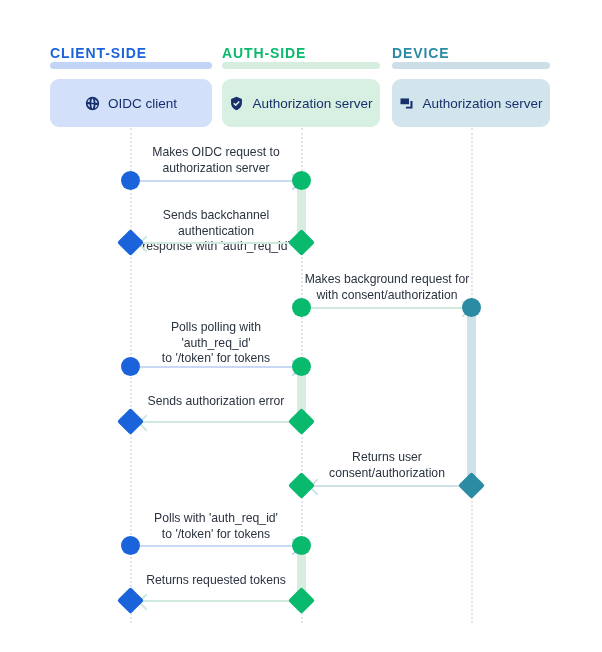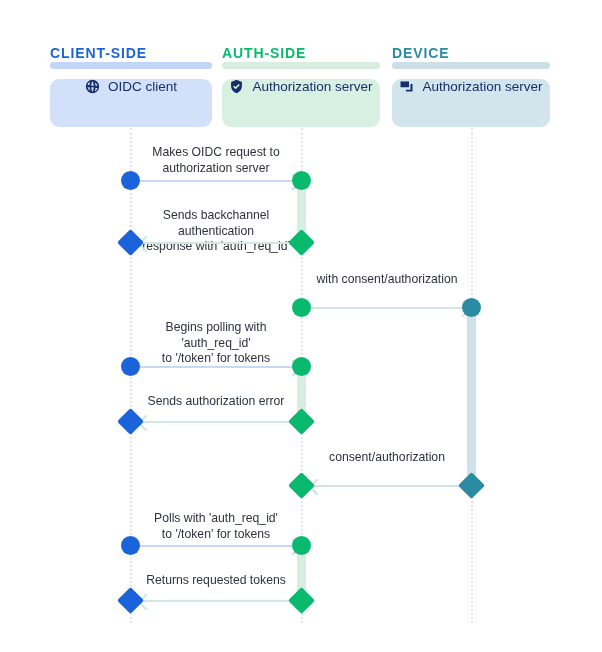--- a/index.html
+++ b/index.html
@@ -3,21 +3,21 @@
 <meta charset="utf-8">
 <style>
   html,body{margin:0;padding:0;background:#ffffff;}
   body{width:602px;height:652px;font-family:"Liberation Sans",sans-serif;-webkit-font-smoothing:antialiased;}
 
   #card{position:relative;width:602px;height:652px;background:#ffffff;border-radius:26px;overflow:hidden;}
 
   
   .col-title{position:absolute;font-size:14px;font-weight:700;letter-spacing:.9px;}
   .col-bar{position:absolute;height:7px;border-radius:4px;}
-  .col-box{position:absolute;height:48px;border-radius:9px;display:flex;justify-content:center;gap:8px;}
+  .col-box{position:absolute;height:48px;border-radius:9px;display:flex;align-items:center;justify-content:center;gap:8px;}
   .col-box-label{font-size:13.5px;color:#17306b;white-space:nowrap;}
   .ico{display:inline-flex;align-items:center;justify-content:center;width:15px;height:15px;flex:none;}
 
   
   .lifeline{position:absolute;width:2px;border-left:2px dotted #e2e4e8;}
   .activation{position:absolute;width:9px;border-radius:5px;}
 
   
   .arrow{position:absolute;height:2px;}
   .arrow .shaft{position:absolute;left:0;top:0;width:100%;height:2px;}
@@ -97,31 +97,32 @@
     <div>response with 'auth_req_id'</div>
   </div>
   <div class="arrow rtl" style="left:140px;top:242px;width:158px">
     <div class="shaft" style="background:#cfeadd"></div>
     <div class="head" style="border-color:#cfeadd"></div>
   </div>
   <div class="node diamond" style="left:121px;top:233px;background:#1a63da"></div>
   <div class="node diamond" style="left:292px;top:233px;background:#09b96d"></div>
 
   <div class="msg-label" style="left:302px;top:272px;width:170px">
+    <div>Makes background request for</div>
     <div>with consent/authorization</div>
   </div>
   <div class="arrow ltr" style="left:303px;top:307px;width:166px">
     <div class="shaft" style="background:#cfeadd"></div>
     <div class="head" style="border-color:#cfeadd"></div>
   </div>
   <div class="node circle" style="left:292px;top:298px;background:#09b96d"></div>
   <div class="node circle" style="left:462px;top:298px;background:#2b8ba3"></div>
 
   <div class="msg-label" style="left:131px;top:320px;width:170px">
-    <div>Begins polling with</div>
+    <div>Polls polling with</div>
     <div>'auth_req_id'</div>
     <div>to '/token' for tokens</div>
   </div>
   <div class="arrow ltr" style="left:132px;top:366px;width:167px">
     <div class="shaft" style="background:#c9d9f5"></div>
     <div class="head" style="border-color:#c9d9f5"></div>
   </div>
   <div class="node circle" style="left:121px;top:357px;background:#1a63da"></div>
   <div class="node circle" style="left:292px;top:357px;background:#09b96d"></div>
 
@@ -129,20 +130,21 @@
     <div>Sends authorization error</div>
   </div>
   <div class="arrow rtl" style="left:140px;top:421px;width:158px">
     <div class="shaft" style="background:#cfeadd"></div>
     <div class="head" style="border-color:#cfeadd"></div>
   </div>
   <div class="node diamond" style="left:121px;top:412px;background:#1a63da"></div>
   <div class="node diamond" style="left:292px;top:412px;background:#09b96d"></div>
 
   <div class="msg-label" style="left:302px;top:450px;width:170px">
+    <div>Returns user</div>
     <div>consent/authorization</div>
   </div>
   <div class="arrow rtl" style="left:311px;top:485px;width:158px">
     <div class="shaft" style="background:#cfe2ea"></div>
     <div class="head" style="border-color:#cfe2ea"></div>
   </div>
   <div class="node diamond" style="left:292px;top:476px;background:#09b96d"></div>
   <div class="node diamond" style="left:462px;top:476px;background:#2b8ba3"></div>
 
   <div class="msg-label" style="left:131px;top:511px;width:170px">

